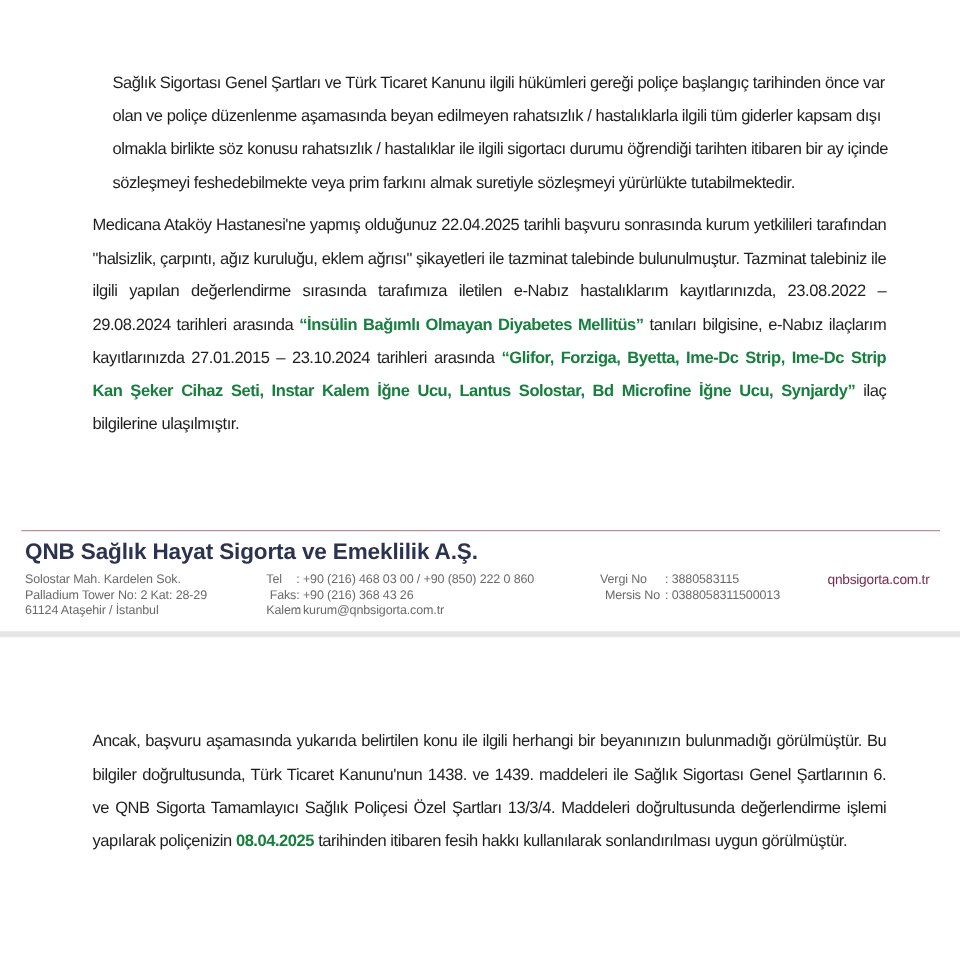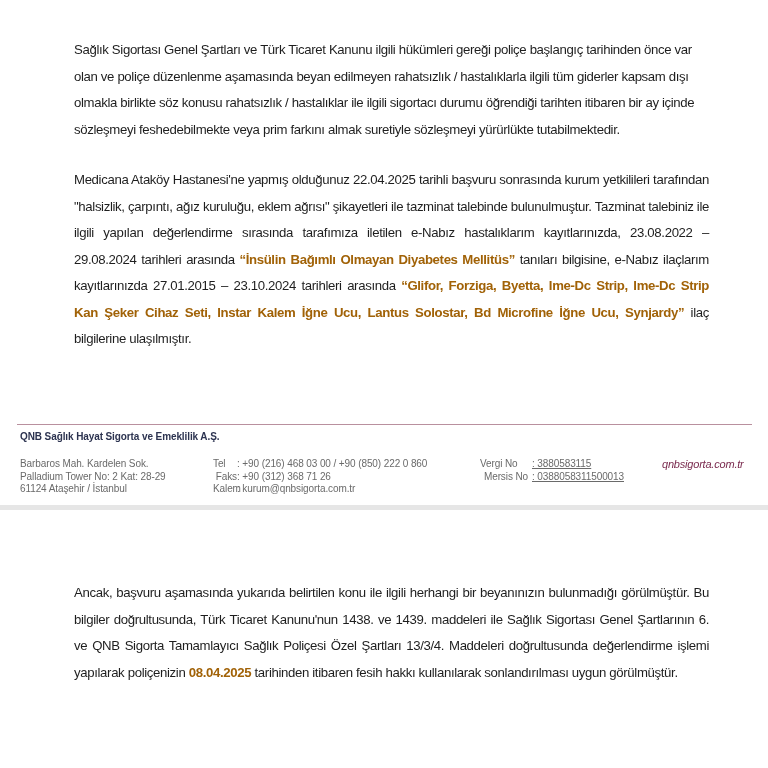--- a/index.html
+++ b/index.html
@@ -43,100 +43,99 @@
       width: 635px;
       font-size: 13.2px;
       line-height: 26.5px;
       text-align: justify;
       letter-spacing: -0.35px;
       font-stretch: condensed;
       color: #1e1e1e;
     }
     .para b {
       font-weight: bold;
-      color: #a16207;
+      color: #15803d;
     }
     .p1 { top: 37px; text-align: left; }
     .p2 { top: 167px; }
     .p3 { top: 70px; }
 
     .footer-rule {
       position: absolute;
       left: 17px;
       top: 424px;
       width: 735px;
       height: 1px;
       background: #b9909e;
     }
     .company-name {
       position: absolute;
       left: 20px;
       top: 431px;
-      font-size: 10px;
+      font-size: 18px;
       font-weight: bold;
       color: #2c3350;
       letter-spacing: -0.1px;
     }
     .foot-col {
       position: absolute;
       top: 458px;
       font-size: 10px;
       line-height: 12.5px;
       color: #6a6a6a;
       letter-spacing: -0.1px;
     }
     .foot-col div { white-space: nowrap; }
     .addr { left: 20px; }
     .contact { left: 213px; }
-    .tax { left: 480px; text-decoration: underline; }
+    .tax { left: 480px; }
     .website {
       position: absolute;
       left: 662px;
       top: 458px;
       font-size: 11px;
-      font-style: italic;
       color: #7a2a4e;
       letter-spacing: -0.2px;
     }
     .lbl { display: inline-block; }
     .lbl-tel { width: 24px; }
     .lbl-faks { width: 24px; text-align: right; }
     .lbl-mail { width: 24px; }
     .lbl-vergi { width: 52px; }
     .lbl-mersis { width: 52px; text-align: center; }
   </style>
 </head>
 <body>
 
 <div class="page page-top">
 
-  <p class="para p1" style="margin:0;">
+  <p class="para p1" style="margin:16px;">
     <span>Sağlık Sigortası Genel Şartları ve Türk Ticaret Kanunu ilgili hükümleri gereği poliçe başlangıç tarihinden önce var olan ve poliçe düzenlenme aşamasında beyan edilmeyen rahatsızlık / hastalıklarla ilgili tüm giderler kapsam dışı olmakla birlikte söz konusu rahatsızlık / hastalıklar ile ilgili sigortacı durumu öğrendiği tarihten itibaren bir ay içinde sözleşmeyi feshedebilmekte veya prim farkını almak suretiyle sözleşmeyi yürürlükte tutabilmektedir.</span>
   </p>
 
   <p class="para p2" style="margin:0;">
     <span>Medicana Ataköy Hastanesi'ne yapmış olduğunuz 22.04.2025 tarihli başvuru sonrasında kurum yetkilileri tarafından "halsizlik, çarpıntı, ağız kuruluğu, eklem ağrısı" şikayetleri ile tazminat talebinde bulunulmuştur. Tazminat talebiniz ile ilgili yapılan değerlendirme sırasında tarafımıza iletilen e-Nabız hastalıklarım kayıtlarınızda, 23.08.2022 – 29.08.2024 tarihleri arasında </span><b>“İnsülin Bağımlı Olmayan Diyabetes Mellitüs”</b><span> tanıları bilgisine, e-Nabız ilaçlarım kayıtlarınızda 27.01.2015 – 23.10.2024 tarihleri arasında </span><b>“Glifor, Forziga, Byetta, Ime-Dc Strip, Ime-Dc Strip Kan Şeker Cihaz Seti, Instar Kalem İğne Ucu, Lantus Solostar, Bd Microfine İğne Ucu, Synjardy”</b><span> ilaç bilgilerine ulaşılmıştır.</span>
   </p>
 
   <div class="footer-rule"></div>
 
   <div class="company-name">QNB Sağlık Hayat Sigorta ve Emeklilik A.Ş.</div>
 
   <div class="foot-col addr">
-    <div>Barbaros Mah. Kardelen Sok.</div>
+    <div>Solostar Mah. Kardelen Sok.</div>
     <div>Palladium Tower No: 2 Kat: 28-29</div>
     <div>61124 Ataşehir / İstanbul</div>
   </div>
 
   <div class="foot-col contact">
     <div>
       <span class="lbl lbl-tel">Tel</span><span>: +90 (216) 468 03 00  / +90 (850) 222 0 860</span>
     </div>
     <div>
-      <span class="lbl lbl-faks">Faks</span><span>: +90 (312) 368 71 26</span>
+      <span class="lbl lbl-faks">Faks</span><span>: +90 (216) 368 43 26</span>
     </div>
     <div>
       <span class="lbl lbl-mail">Kalem</span><span>: kurum@qnbsigorta.com.tr</span>
     </div>
   </div>
 
   <div class="foot-col tax">
     <div>
       <span class="lbl lbl-vergi">Vergi No</span><span>: 3880583115</span>
     </div>

